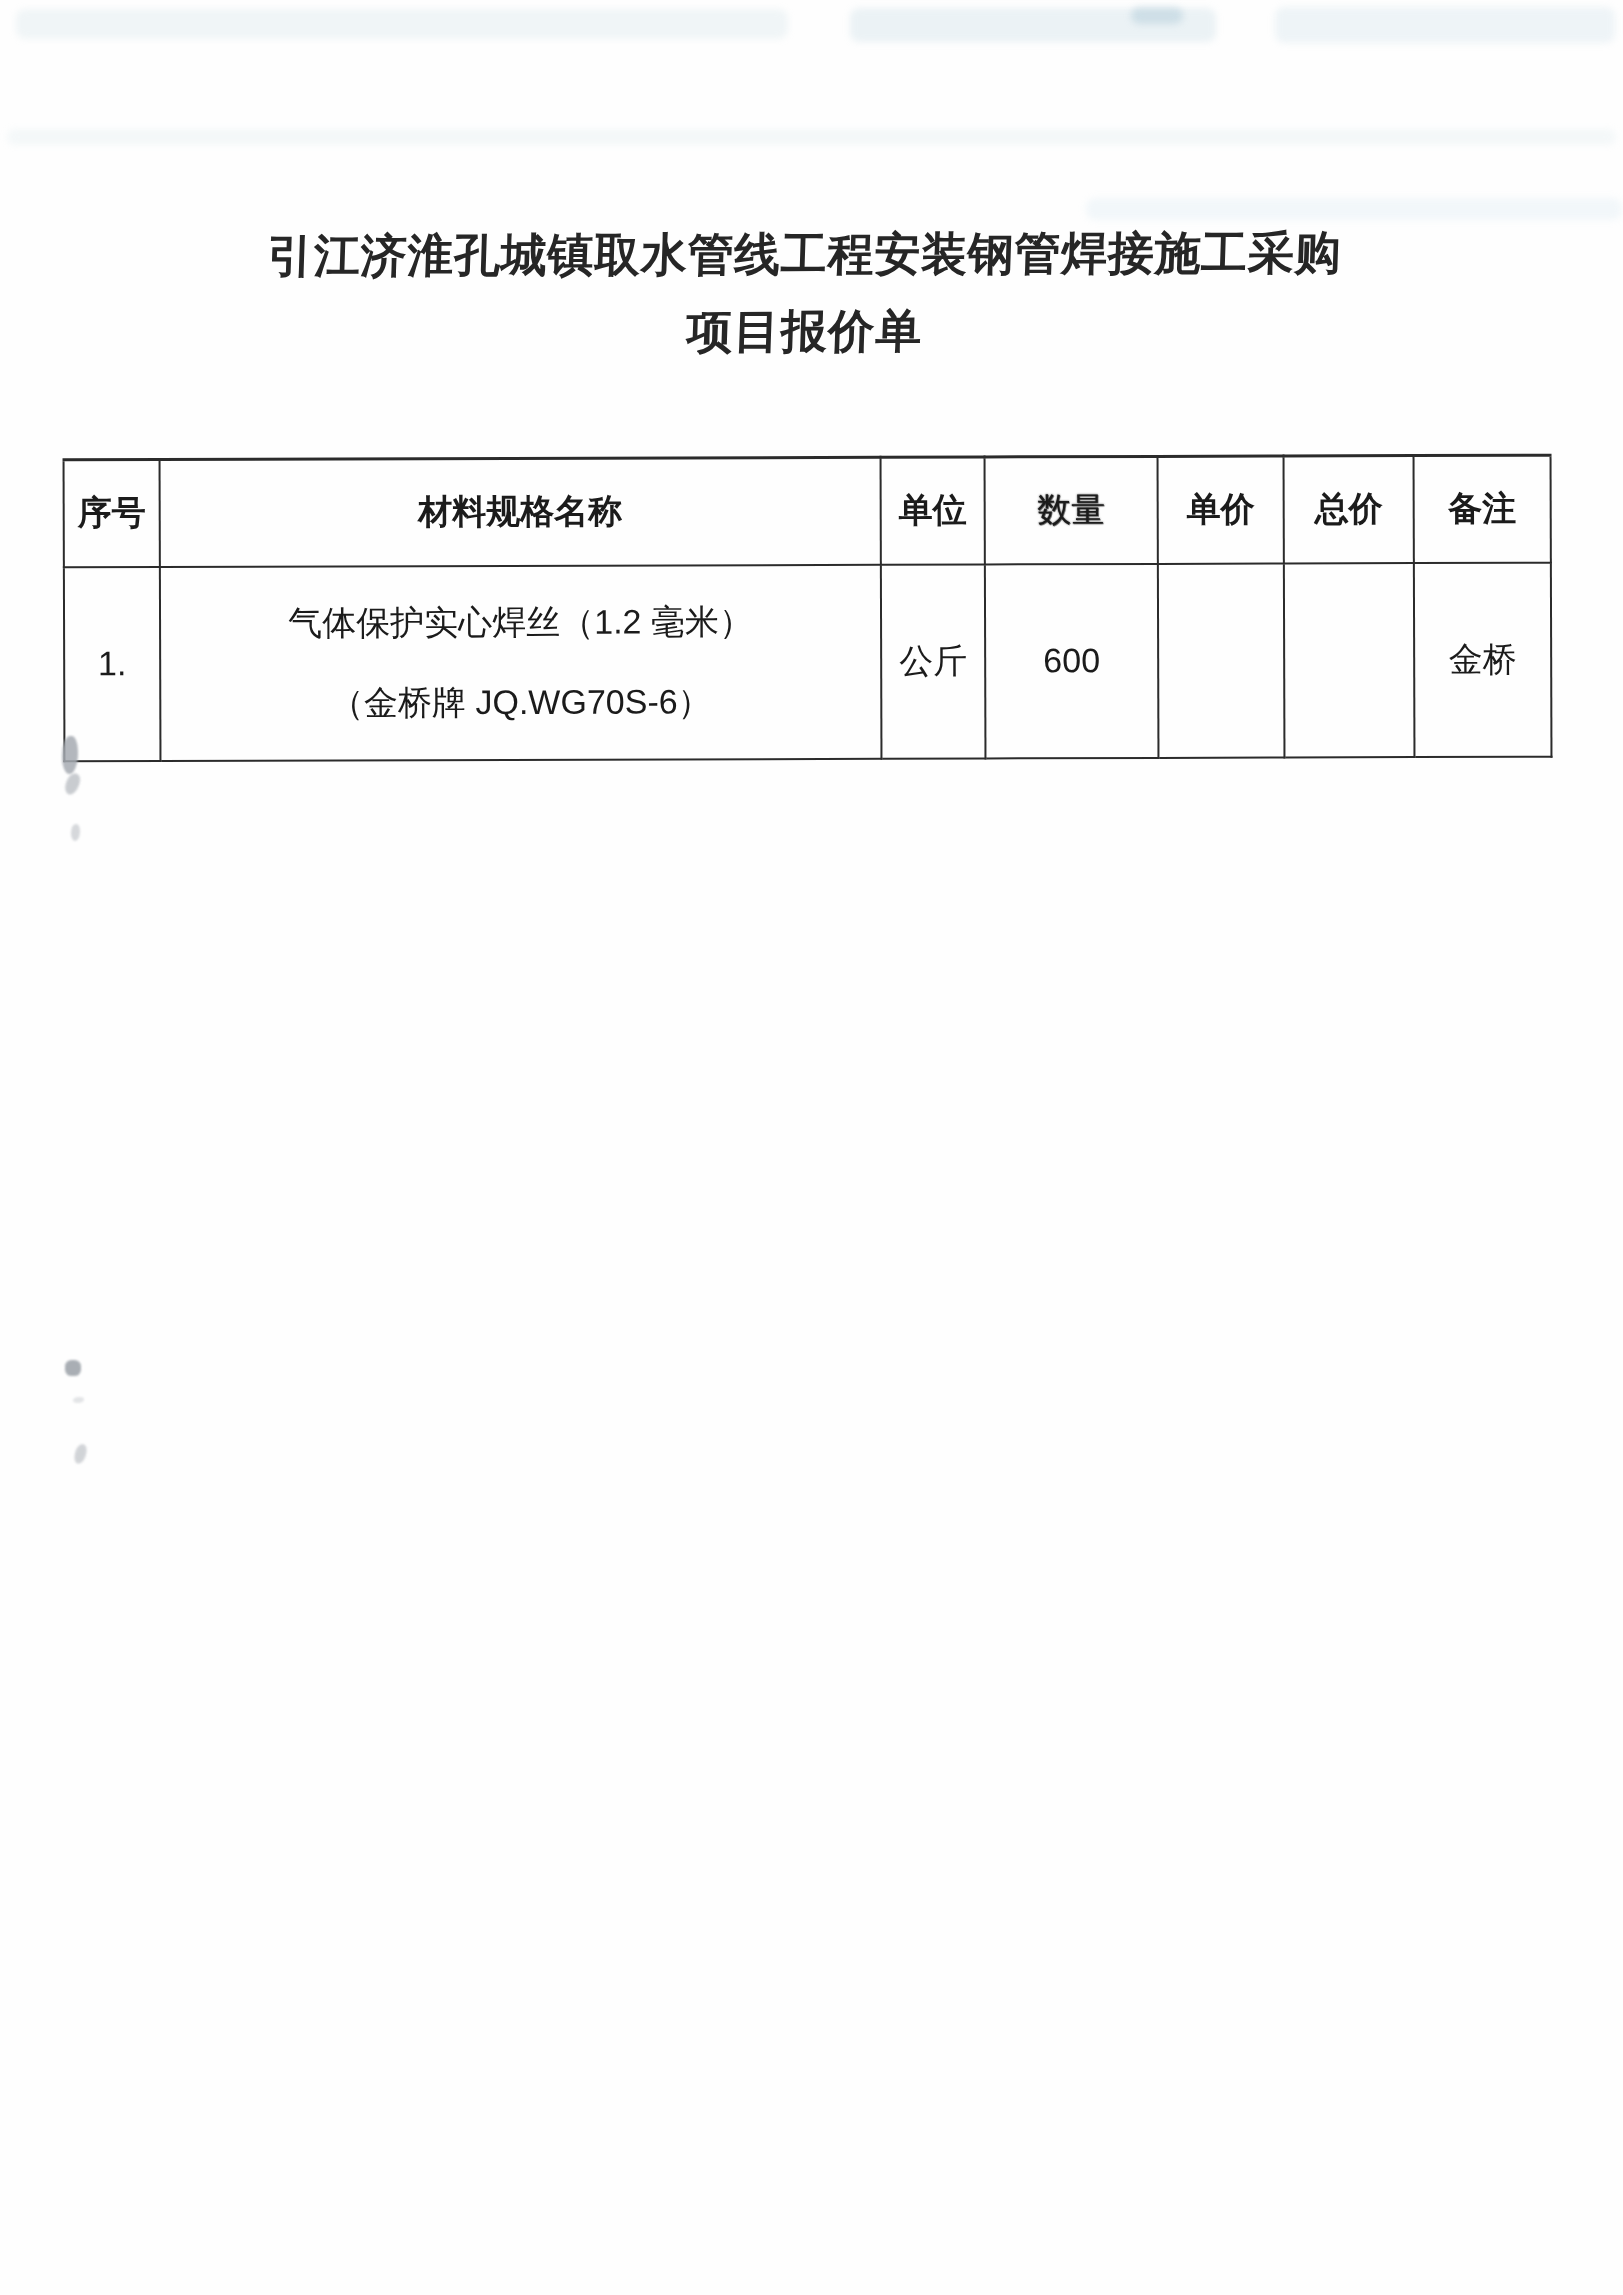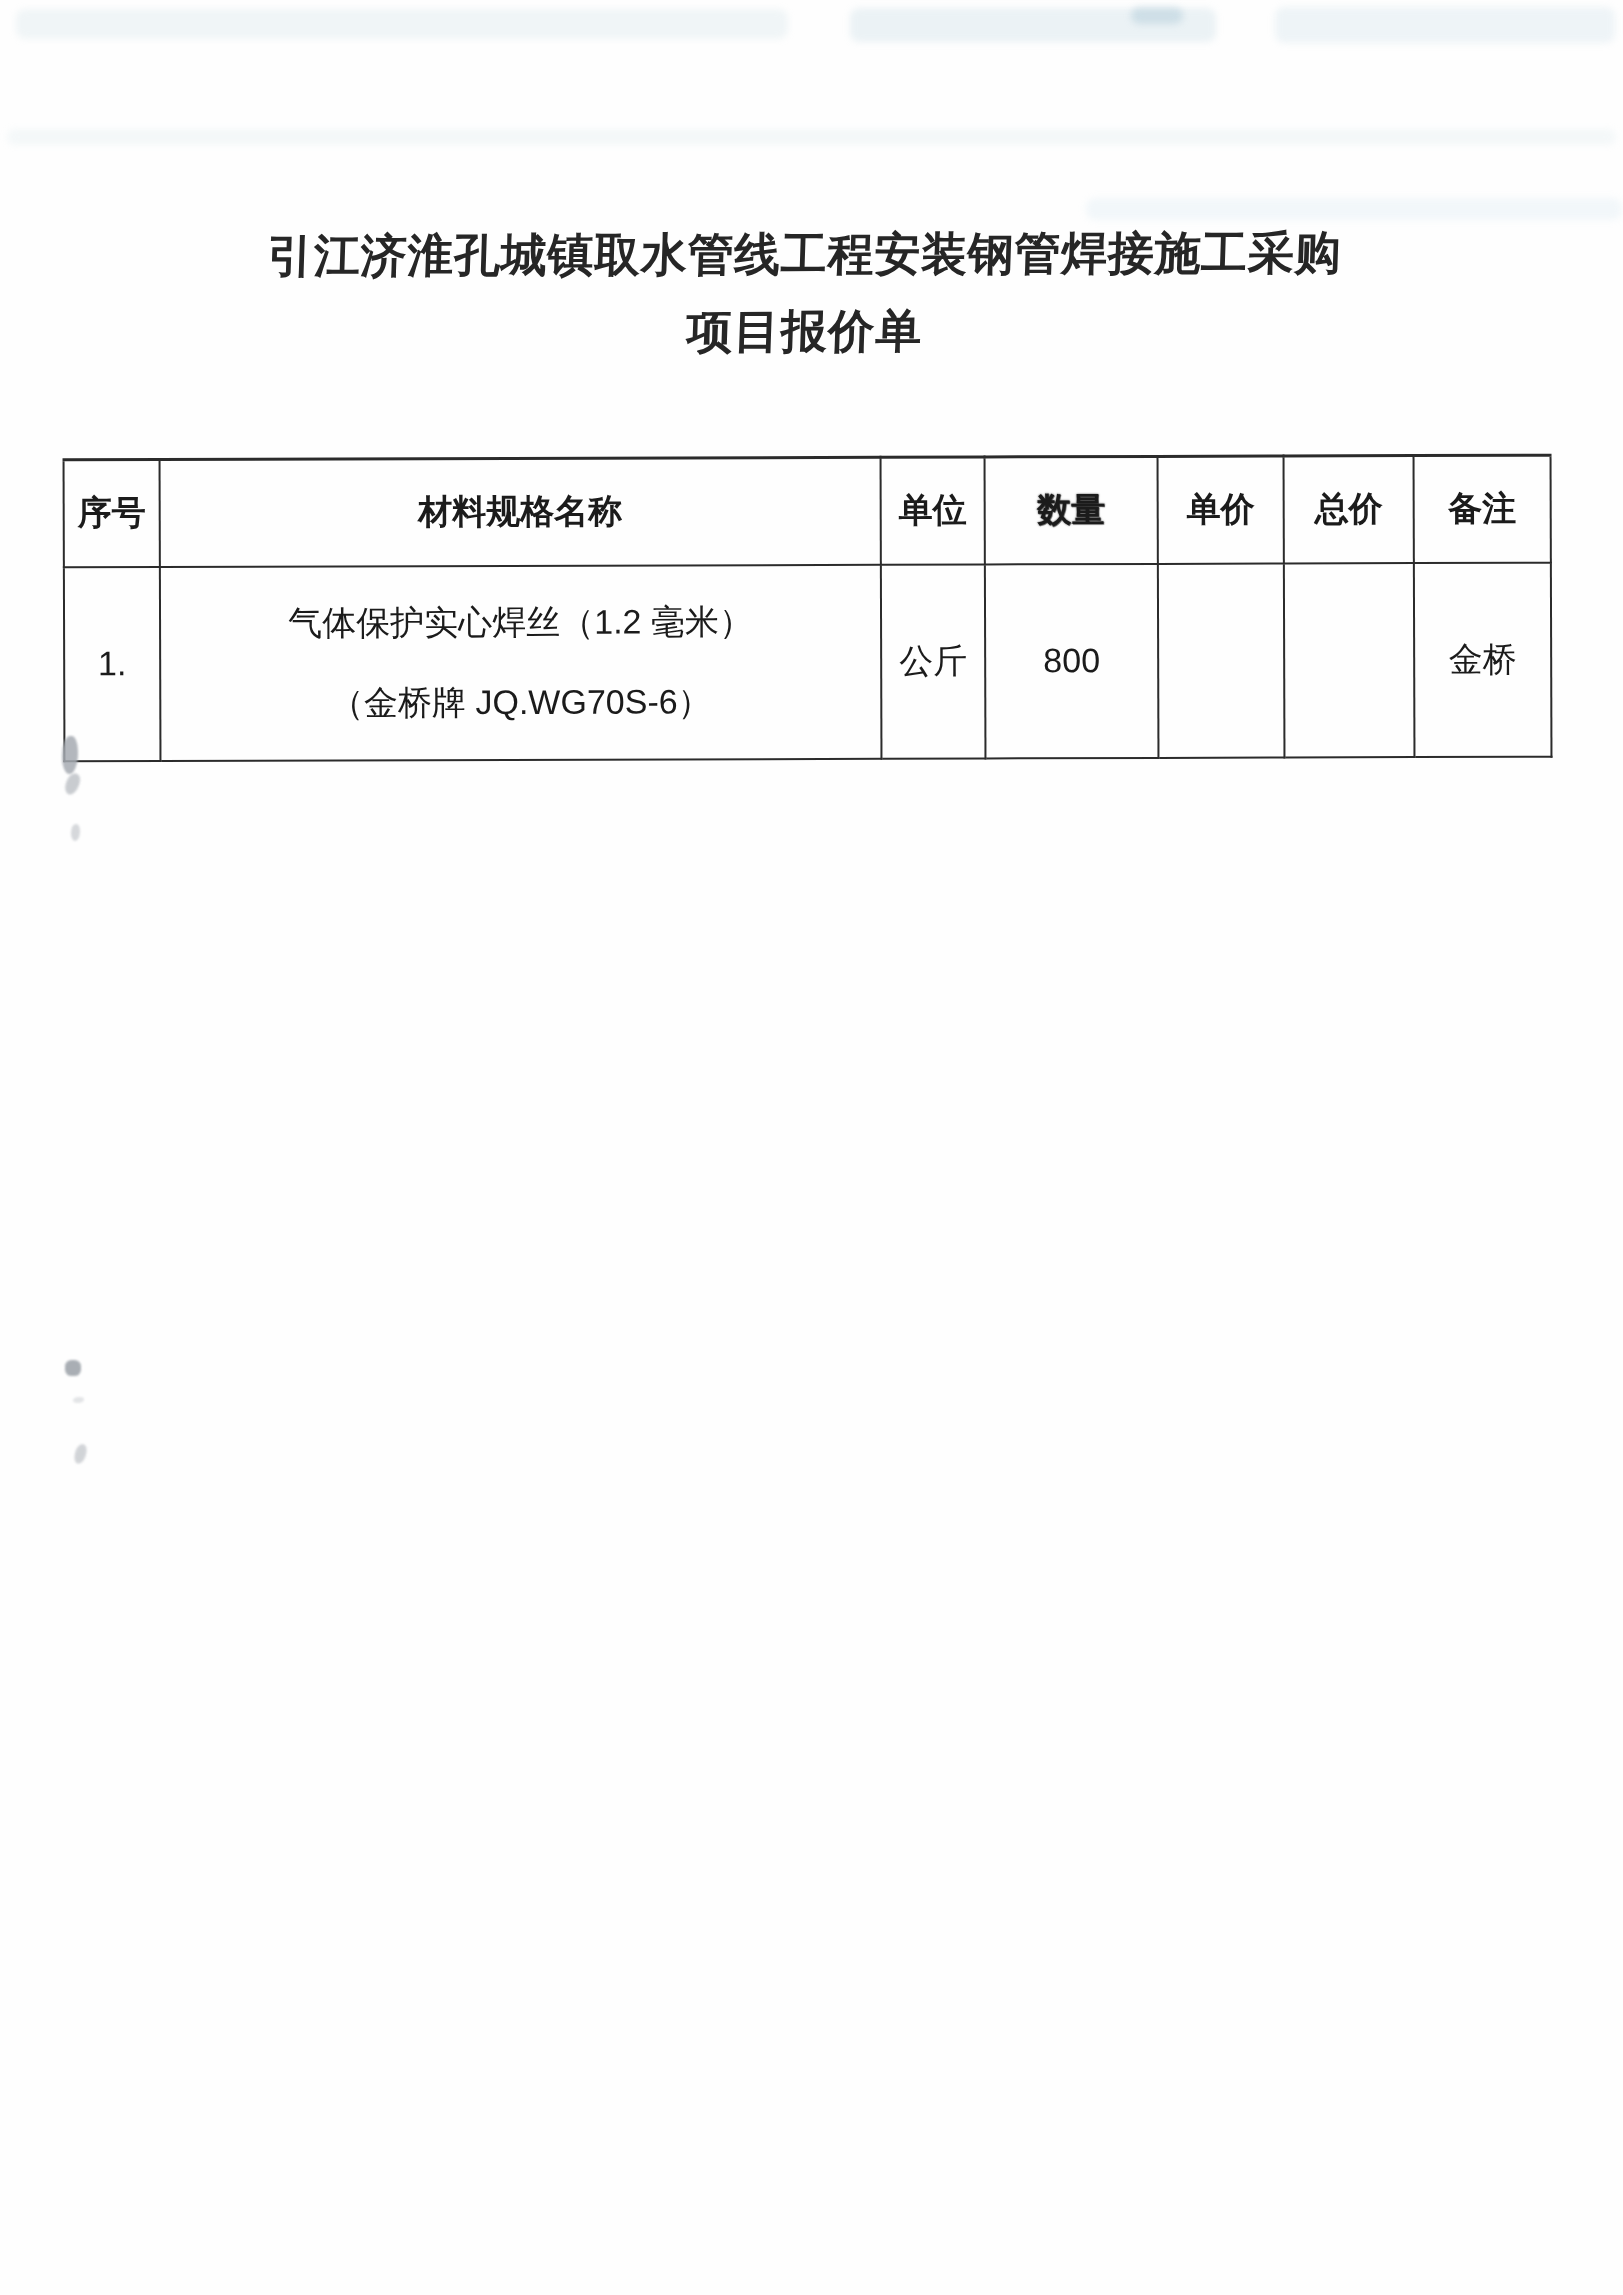--- a/index.html
+++ b/index.html
@@ -61,21 +61,21 @@
     font-size: 34px;
     overflow: hidden;
   }
   .quote-table thead tr { height: 107px; }
   .quote-table tbody tr { height: 194px; }
   .quote-table th {
     font-weight: 600;
     border-bottom-width: 2.6px;
   }
   th.smudged {
-    font-weight: 700;
+    font-weight: 400;
     text-shadow: 0 0 2px rgba(15,15,15,0.85), 0.7px 0.7px 0 rgba(15,15,15,0.45);
     margin-left: 12px;
   }
   .materials {
     display: flex;
     flex-direction: column;
     align-items: center;
     justify-content: center;
     gap: 34px;
     white-space: nowrap;
@@ -151,21 +151,21 @@
       <tbody>
         <tr>
           <td>1.</td>
           <td>
             <div class="materials">
               <div>气体保护实心焊丝（1.2 毫米）</div>
               <div>（金桥牌 JQ.WG70S-6）</div>
             </div>
           </td>
           <td>公斤</td>
-          <td>800</td>
+          <td>600</td>
           <td></td>
           <td></td>
           <td>金桥</td>
         </tr>
       </tbody>
     </table>
 
   </div>
 
   <div class="smudge smudge-1"></div>

